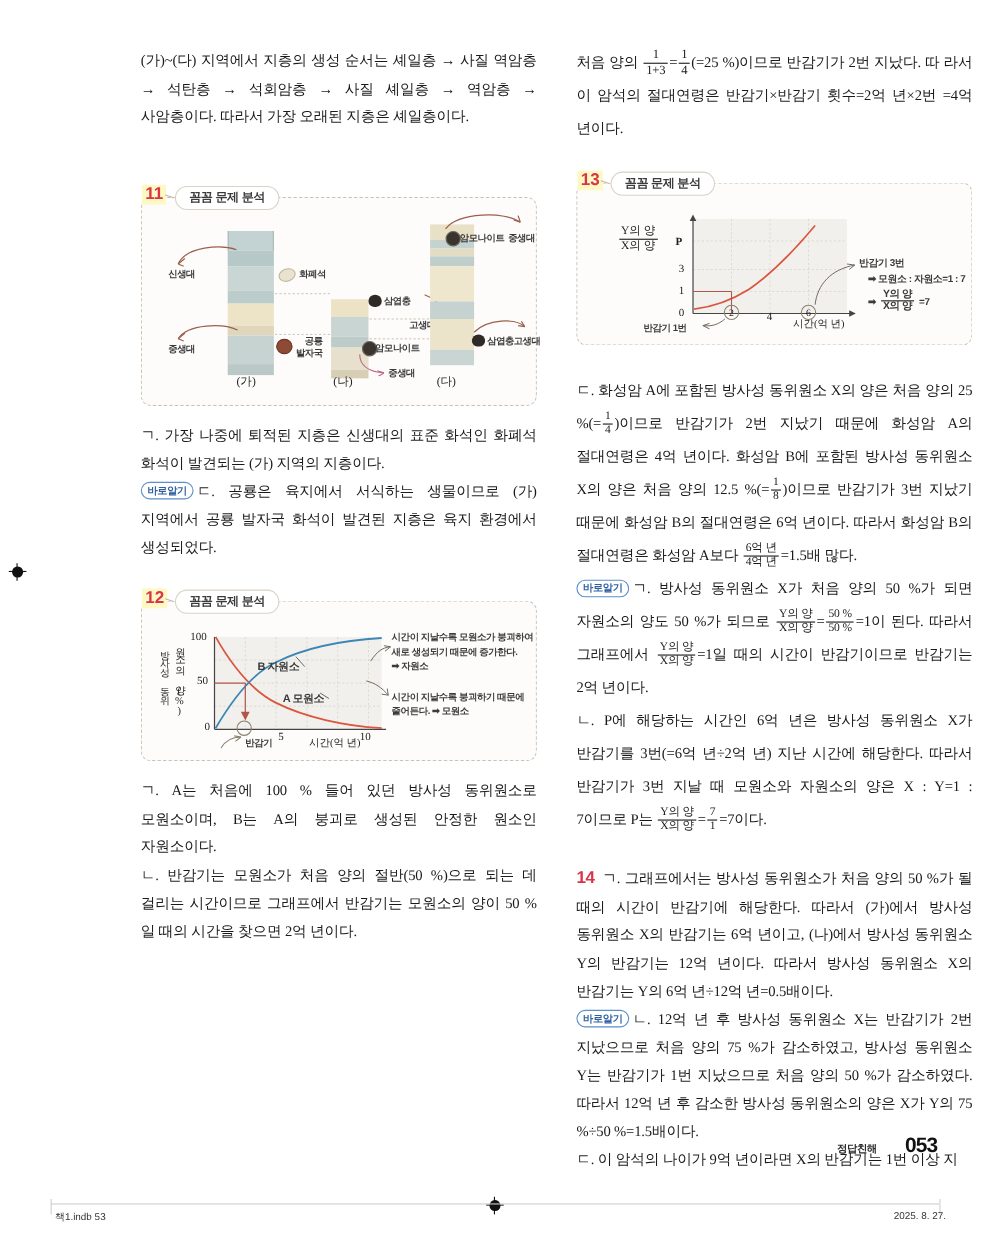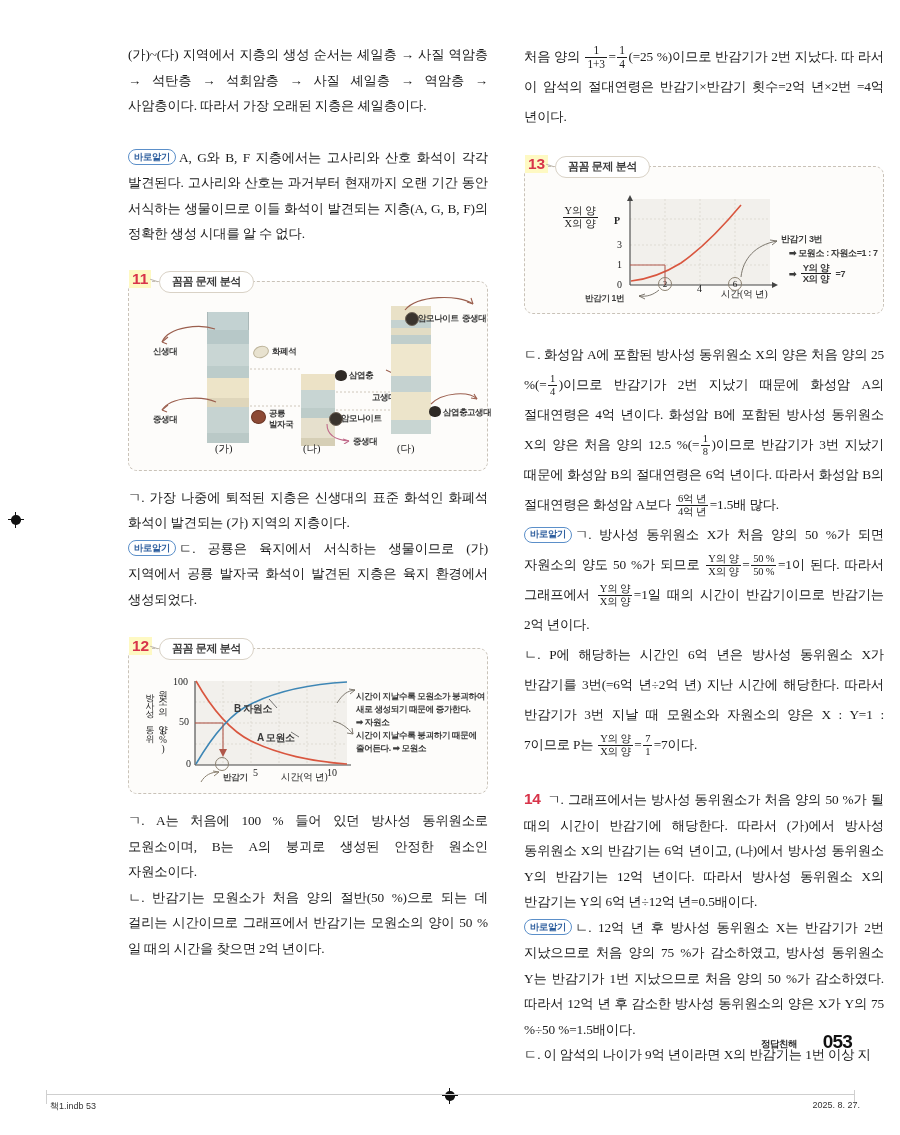--- a/index.html
+++ b/index.html
@@ -124,26 +124,27 @@
     width:8px; height:1.2px; background:#bdb6ab;
     transform:rotate(18deg);
   }
 
   
   .strata-wrap { position:relative; width:100%; height:150px; }
   .col-stack { position:absolute; }
   .layer { position:relative; box-sizing:border-box; }
   .lbl {
     position:absolute;
-    font-family:Liberation Serif, serif;
+    font-family:Liberation Mono, monospace;
     font-weight:bold;
     font-size:8.5px;
     color:#3a3a3a;
     letter-spacing:-0.4px;
     white-space:nowrap;
+    text-align:right;
   }
   .lbl-era { color:#3a3a3a; }
   .caption {
     position:absolute;
     font-size:10.5px;
     font-family:"Liberation Serif", serif;
     color:#222;
     white-space:nowrap;
   }
   .arc { position:absolute; }
@@ -239,23 +240,20 @@
   <div class="col col-left">
 
     <p class="para">
       <span>(가)~(다) 지역에서 지층의 생성 순서는 셰일층 → 사질 역암층</span>
       <span>→ 석탄층 → 석회암층 → 사질 셰일층 → 역암층 → 사암층이다.</span>
       <span>따라서 가장 오래된 지층은 셰일층이다.</span>
     </p>
 
     <div class="gap-lg"></div>
 
-    <p class="para">
-      <span class="chip">바로알기</span><span>A, G와 B, F 지층에서는 고사리와 산호 화석이 각각 발견된다. 고사리와 산호는 과거부터 현재까지 오랜 기간 동안 서식하는 생물이므로 이들 화석이 발견되는 지층(A, G, B, F)의 정확한 생성 시대를 알 수 없다.</span>
-    </p>
 
     <div class="gap-lg"></div>
 
     <div class="abox" style="width:360px;height:190px;margin-top:8px;">
       <div class="abox-head">
         <div class="abox-num">11</div>
         <div class="abox-dash"></div>
         <div class="abox-tag">꼼꼼 문제 분석</div>
       </div>
 
@@ -420,21 +418,21 @@
         </svg>
         <div class="ann" style="left:94px; top:100px;">반감기</div>
 
         <div class="ann" style="left:105px; top:31px; font-size:10px;">B 자원소</div>
         <div class="ann" style="left:128px; top:60px; font-size:10px;">A 모원소</div>
 
         <svg style="position:absolute;left:206px;top:16px;" width="22" height="18">
           <path d="M2,16 C8,7 12,4 20,3" stroke="#6f6a60" stroke-width="0.9" fill="none"></path>
           <path d="M20,3 L14,2 M20,3 L15,7" stroke="#6f6a60" stroke-width="0.9" fill="none"></path>
         </svg>
-        <div class="ann" style="left:227px; top:19px;">
+        <div class="ann" style="left:227px; top:4px;">
           시간이 지날수록 모원소가 붕괴하여<br>새로 생성되기 때문에 증가한다.<br>➡ 자원소
         </div>
 
         <svg style="position:absolute;left:202px;top:48px;" width="26" height="18">
           <path d="M2,2 C10,4 16,8 22,15" stroke="#6f6a60" stroke-width="0.9" fill="none"></path>
           <path d="M22,15 L16,14 M22,15 L21,9" stroke="#6f6a60" stroke-width="0.9" fill="none"></path>
         </svg>
         <div class="ann" style="left:227px; top:58px;">
           시간이 지날수록 붕괴하기 때문에<br>줄어든다. ➡ 모원소
         </div>

